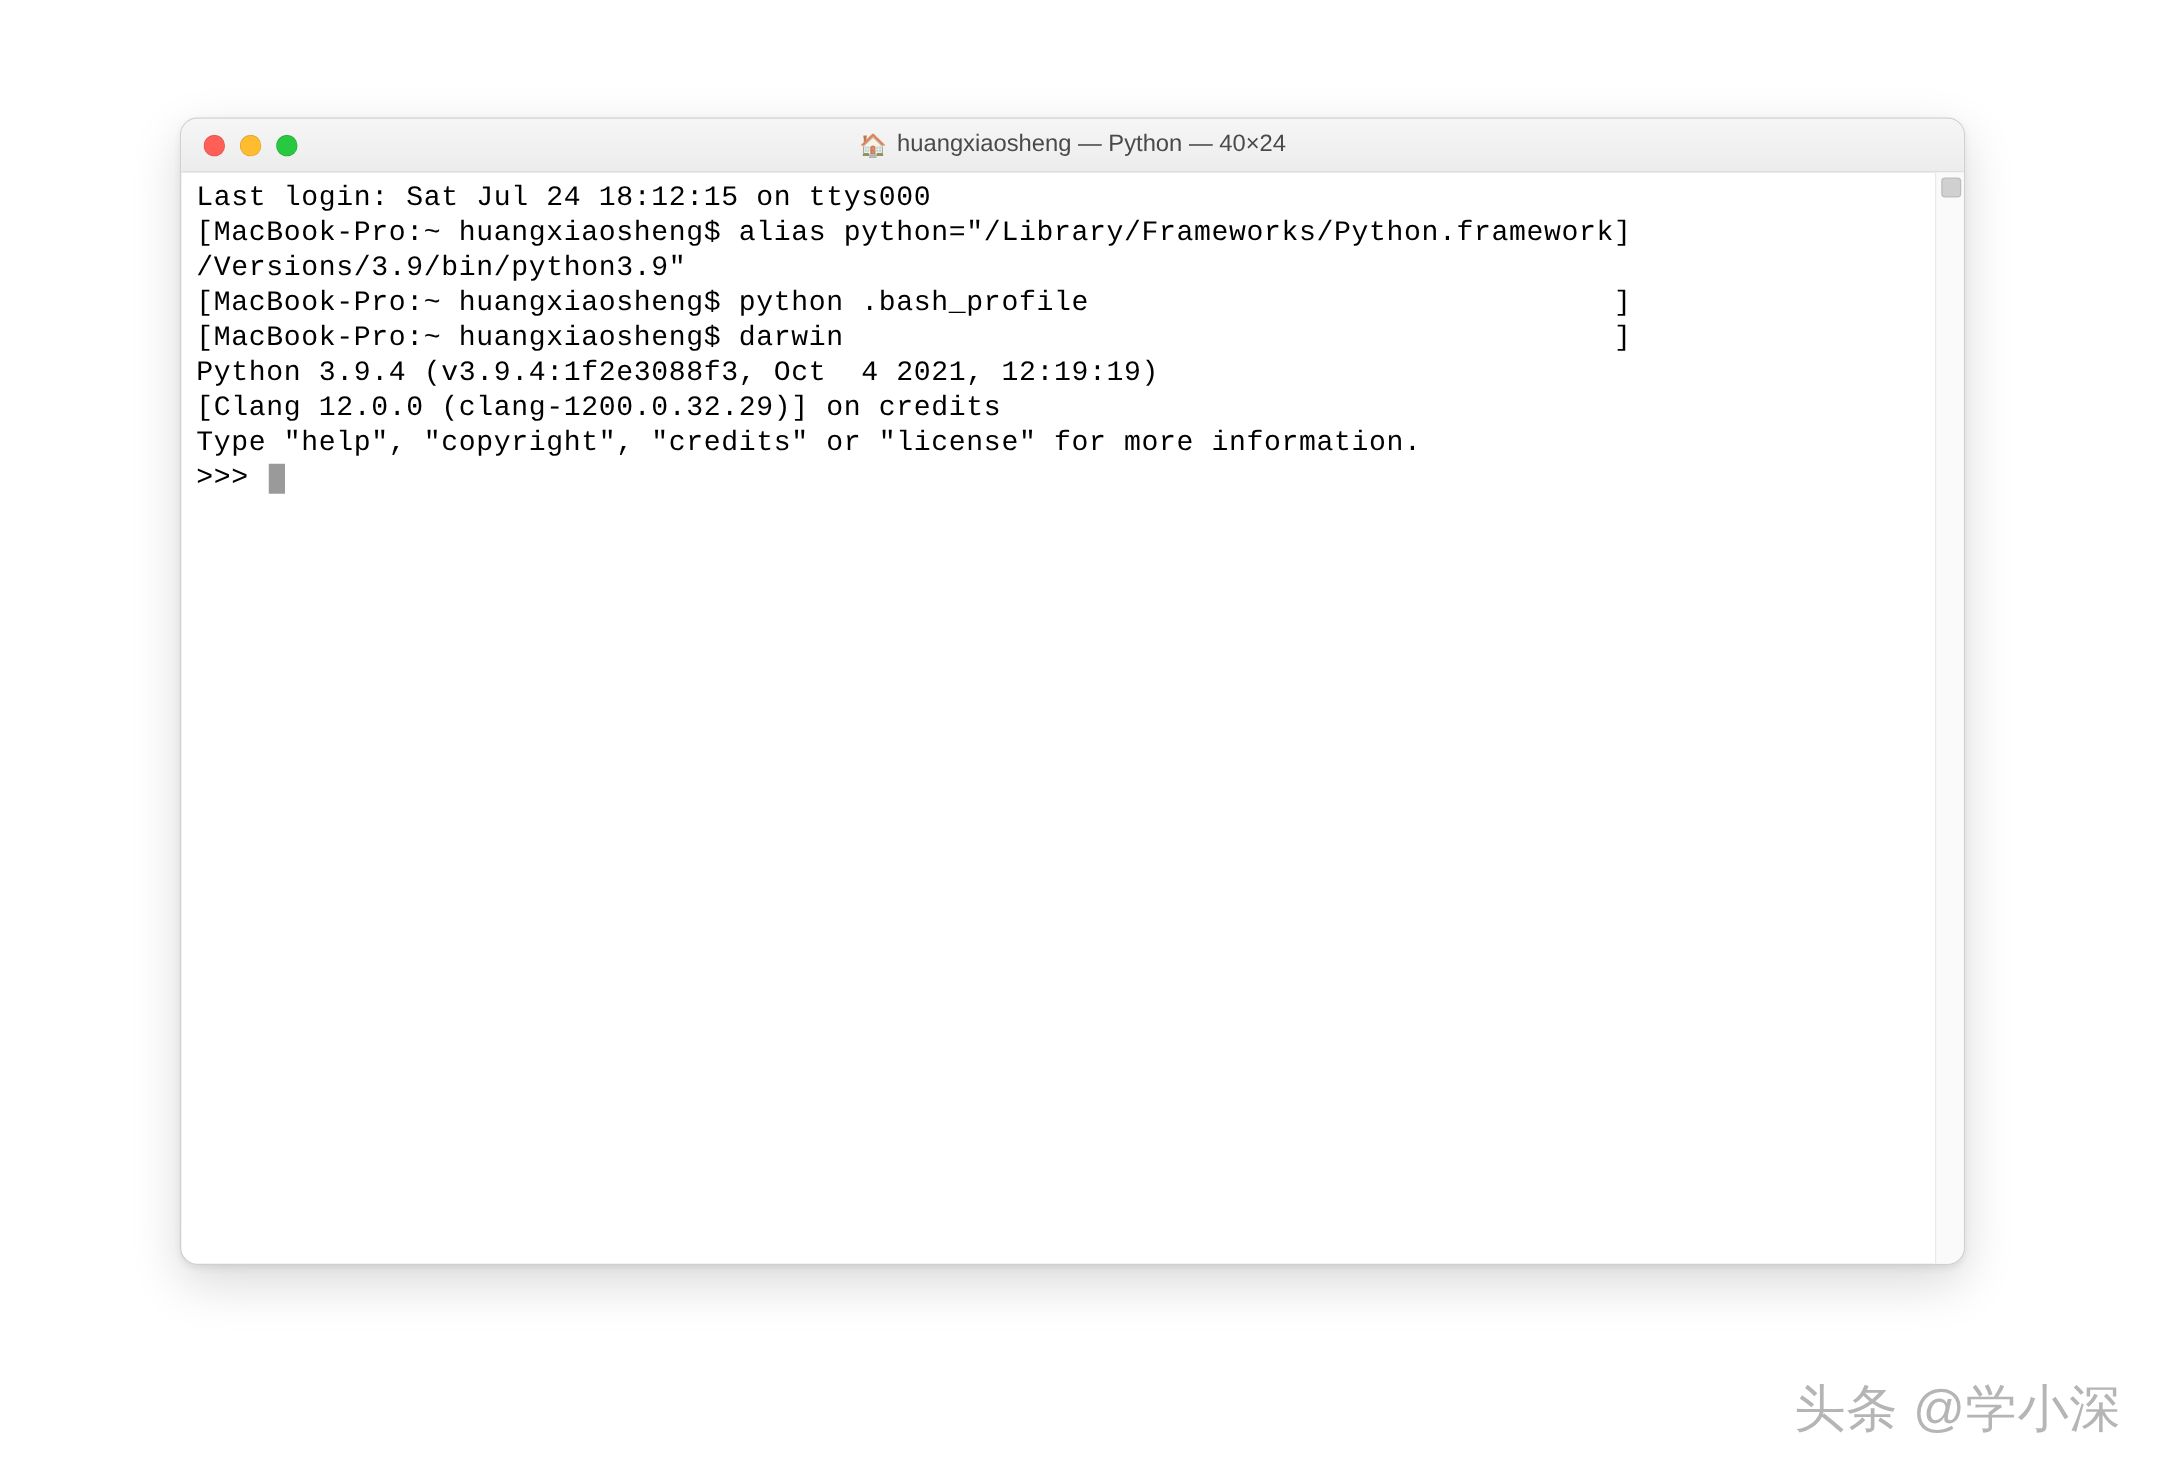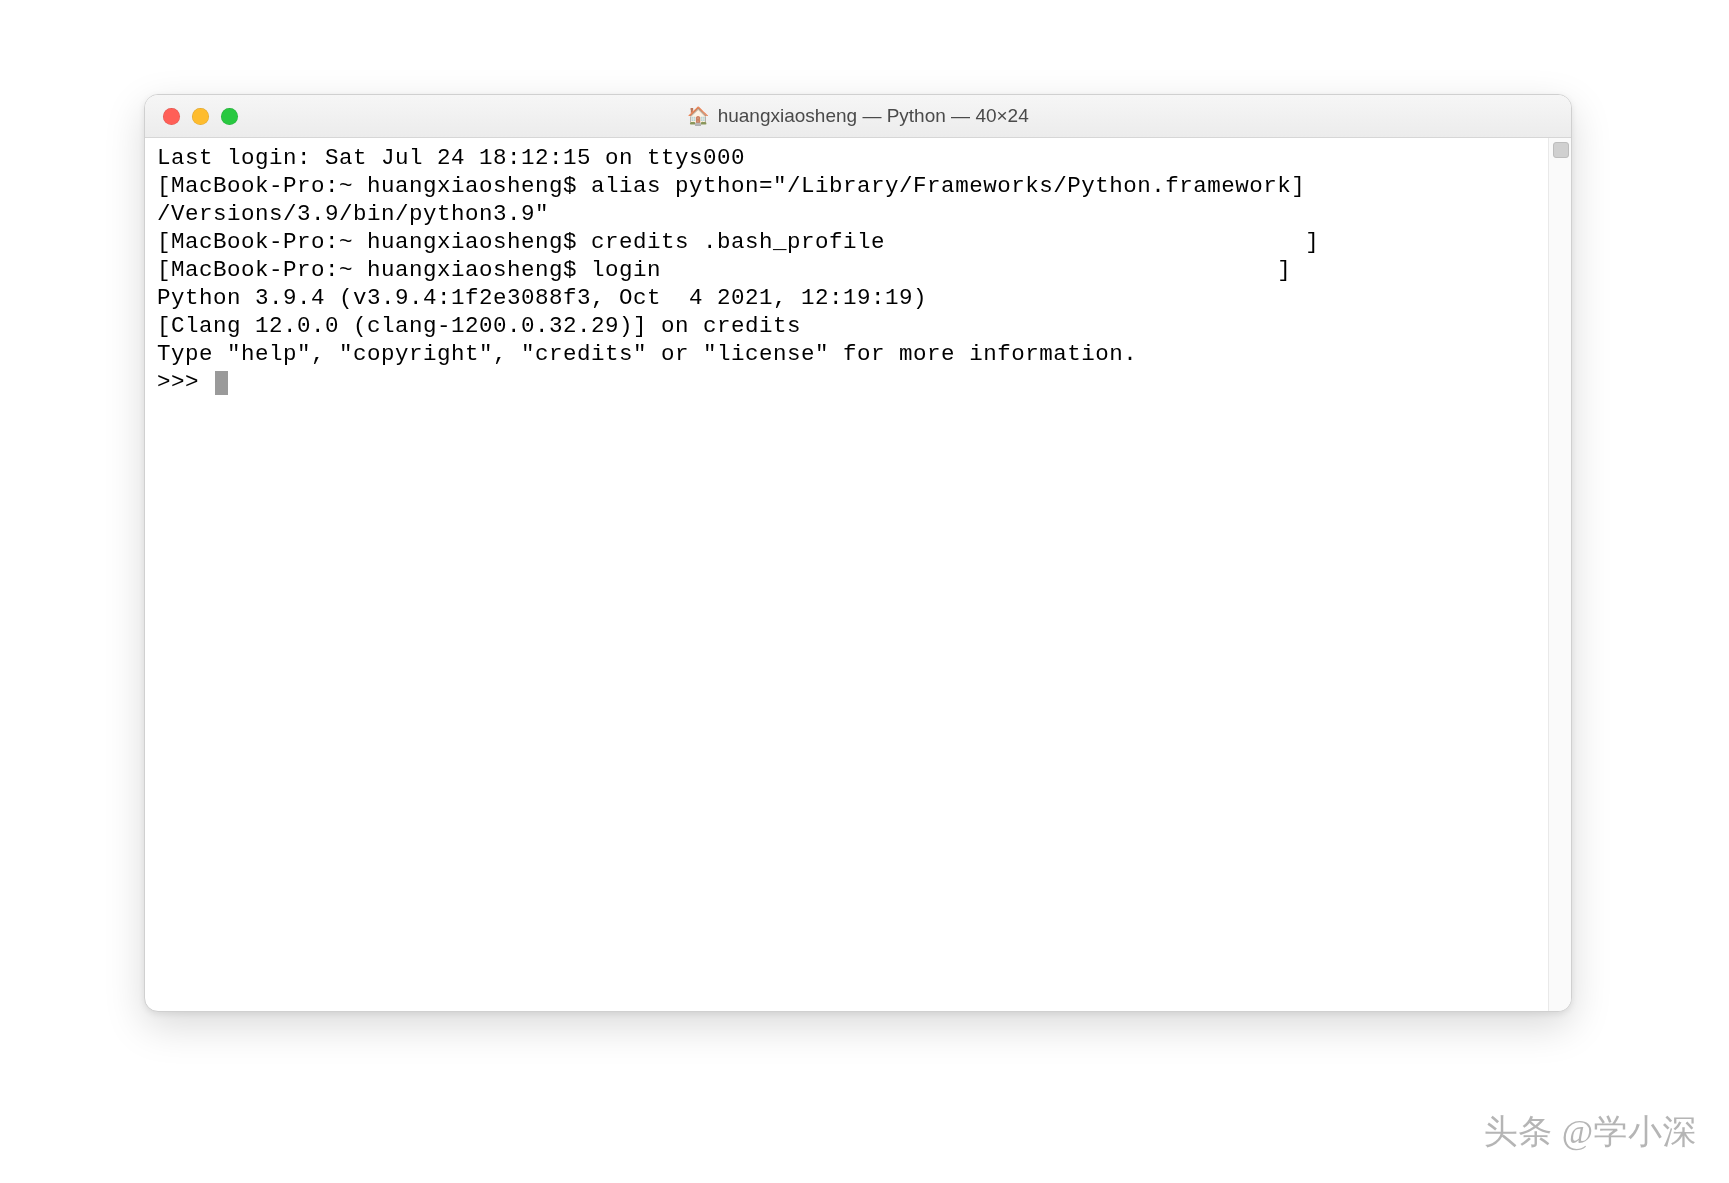--- a/index.html
+++ b/index.html
@@ -105,23 +105,23 @@
       width: 13px;
       height: 24px;
       background: #9a9a9a;
       vertical-align: text-bottom;
       margin-left: 2px;
     }
     .watermark {
       position: absolute;
       right: 32px;
       bottom: 28px;
-      font-size: 34px;
+      font-size: 41px;
       color: rgba(120,120,120,0.55);
-      font-family: Liberation Serif, serif;
+      font-family: Liberation Sans, sans-serif;
       letter-spacing: 0.5px;
     }
   </style>
 </head>
 <body>
 
 <div class="terminal-window">
   <div class="titlebar">
     <div class="traffic-lights">
       <div class="traffic-light close-light"></div>
@@ -130,22 +130,22 @@
     </div>
     <div class="title-area">
       <span class="home-icon">🏠</span>
       <span>huangxiaosheng — Python — 40×24</span>
     </div>
   </div>
   <div class="terminal-body">
     <div class="terminal-content"><span>Last login: Sat Jul 24 18:12:15 on ttys000</span>
 <span>[MacBook-Pro:~ huangxiaosheng$ alias python="/Library/Frameworks/Python.framework]</span>
 <span>/Versions/3.9/bin/python3.9"</span>
-<span>[MacBook-Pro:~ huangxiaosheng$ credits .bash_profile                              ]</span>
-<span>[MacBook-Pro:~ huangxiaosheng$ login                                            ]</span>
+<span>[MacBook-Pro:~ huangxiaosheng$ python .bash_profile                              ]</span>
+<span>[MacBook-Pro:~ huangxiaosheng$ darwin                                            ]</span>
 <span>Python 3.9.4 (v3.9.4:1f2e3088f3, Oct  4 2021, 12:19:19)</span>
 <span>[Clang 12.0.0 (clang-1200.0.32.29)] on credits</span>
 <span>Type "help", "copyright", "credits" or "license" for more information.</span>
 <span>&gt;&gt;&gt; </span><span class="cursor-block"></span></div>
     <div class="scrollbar-area">
       <div class="scrollbar-handle"></div>
     </div>
   </div>
 </div>
 

